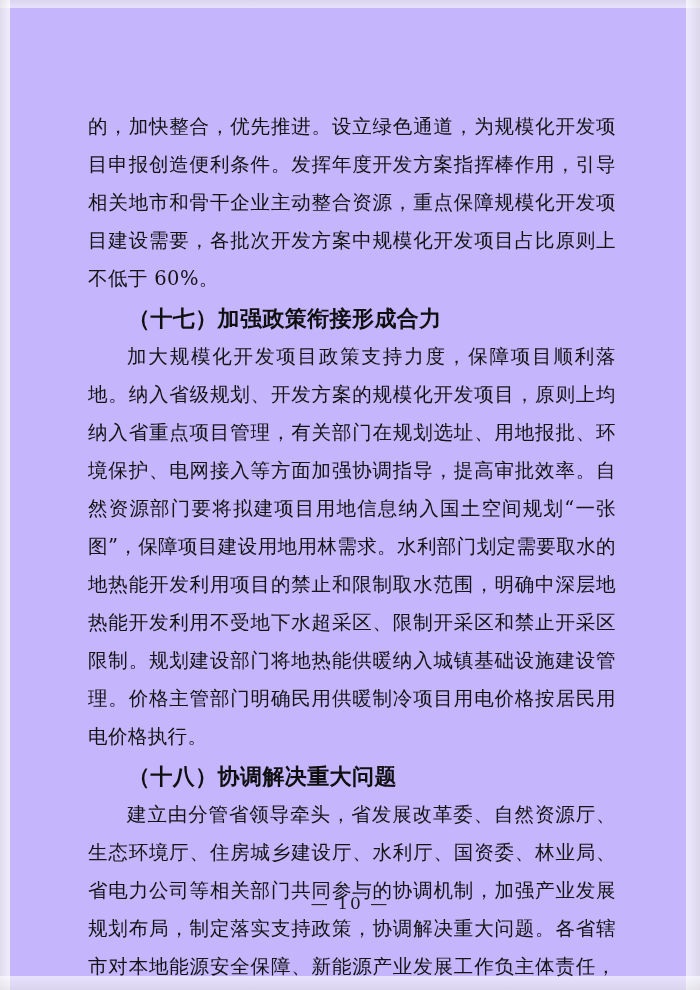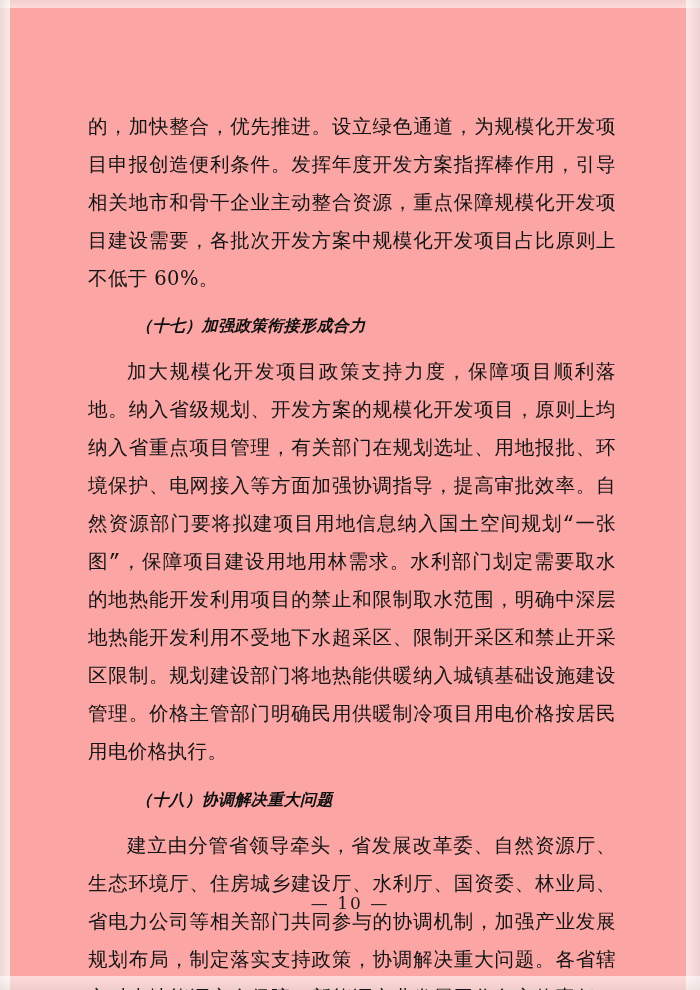--- a/index.html
+++ b/index.html
@@ -11,53 +11,51 @@
     height: 990px;
     background: #ffffff;
     font-family: "DejaVu Serif", serif;
     color: #1a1a1a;
     overflow: hidden;
   }
   .page {
     position: relative;
     width: 700px;
     height: 990px;
-    background: #fca5a5;
+    background: #c4b5fd;
     box-sizing: border-box;
   }
   .content {
     position: absolute;
     left: 88px;
     top: 108px;
     width: 528px;
   }
   .para {
     font-size: 19.5px;
     line-height: 38px;
     letter-spacing: 0.4px;
     text-align: justify;
     text-justify: inter-ideograph;
     margin: 0 0 0 0;
     color: #141414;
     font-family: "DejaVu Serif", serif;
   }
   .para.indent {
     text-indent: 39px;
-    font-family: Liberation Mono, monospace;
   }
   .heading {
-    font-size: 16px;
+    font-size: 22px;
     line-height: 38px;
     letter-spacing: 0.4px;
     text-indent: 39px;
-    margin: 9px;
+    margin: 1px;
     font-weight: bold;
     color: #0f0f0f;
     font-family: "DejaVu Serif", serif;
-    font-style: italic;
   }
   .footer {
     position: absolute;
     left: 0;
     right: 0;
     top: 876px;
     text-align: center;
     font-size: 17px;
     letter-spacing: 2px;
     color: #1a1a1a;

